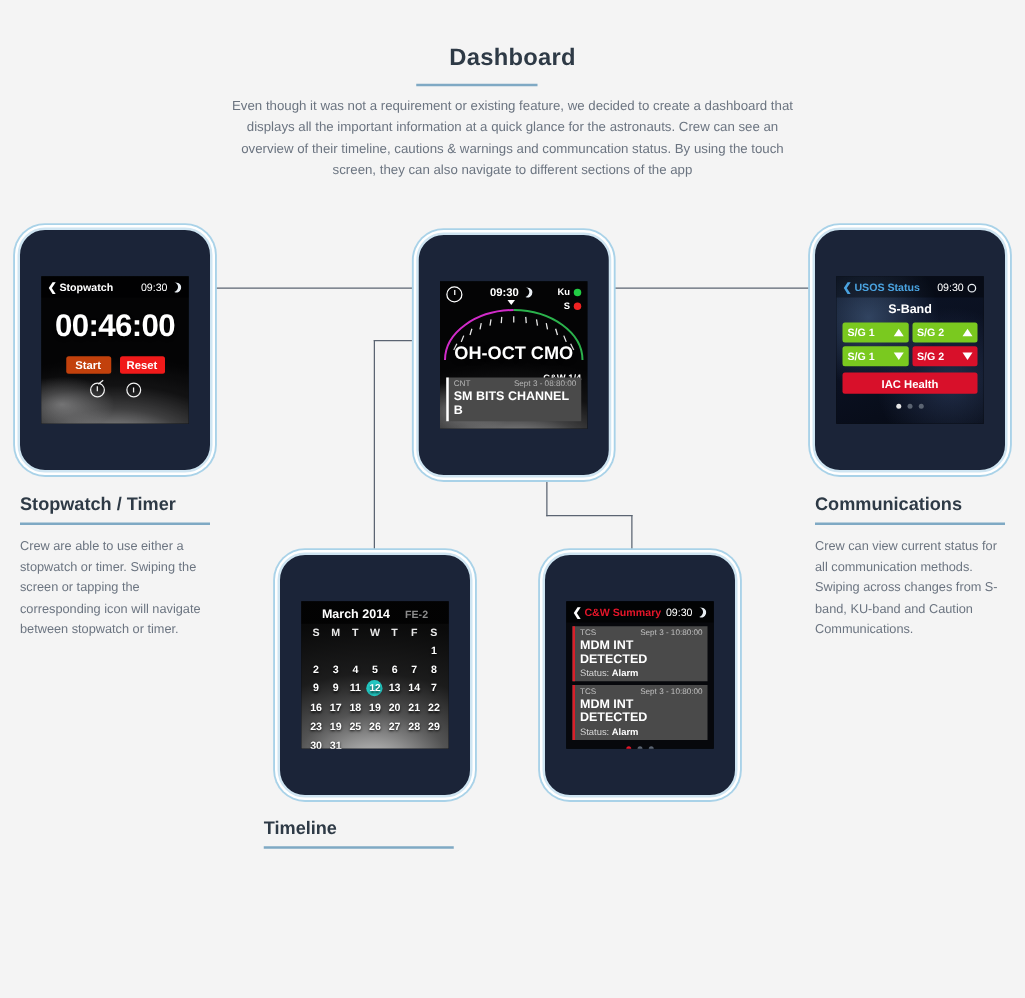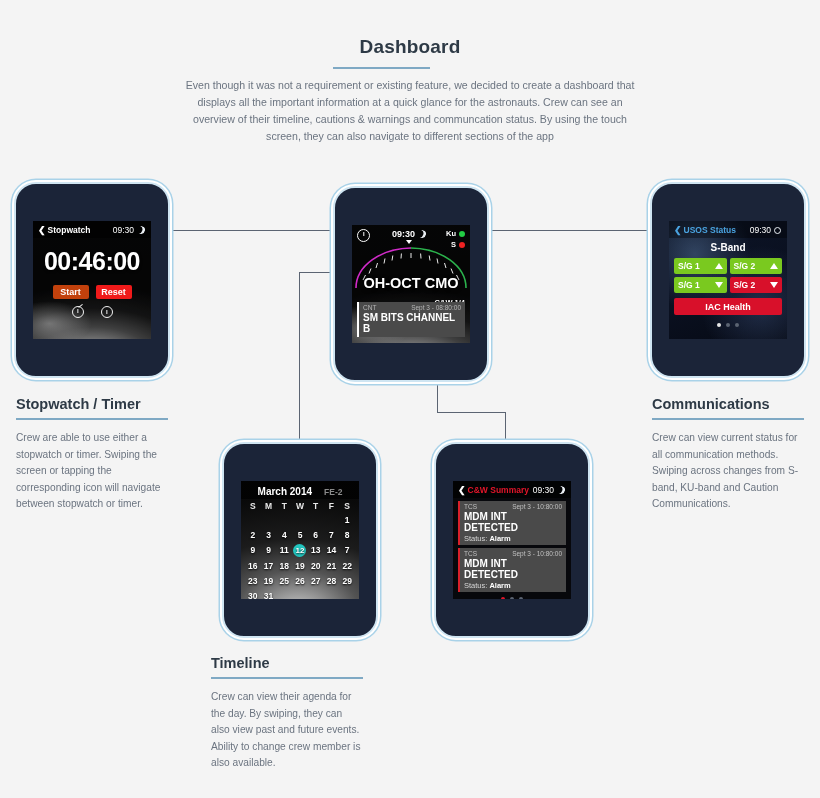--- a/index.html
+++ b/index.html
@@ -493,17 +493,16 @@
 
   <div class="cap" style="left:652px; top:396px; width:152px;">
     <div class="cap-title">Communications</div>
     <div class="cap-rule"></div>
     <div class="cap-body">Crew can view current status for all communication methods. Swiping across changes from S-band, KU-band and Caution Communications.</div>
   </div>
 
   <div class="cap" style="left:211px; top:655px; width:152px;">
     <div class="cap-title">Timeline</div>
     <div class="cap-rule"></div>
-    <div class="cap-body">Crew can view their agenda for the day. By swiping, they can also view past and future events. Ability to change crew member is also available.</div>
   </div>
 
 
 </div>
 
 </body></html>

